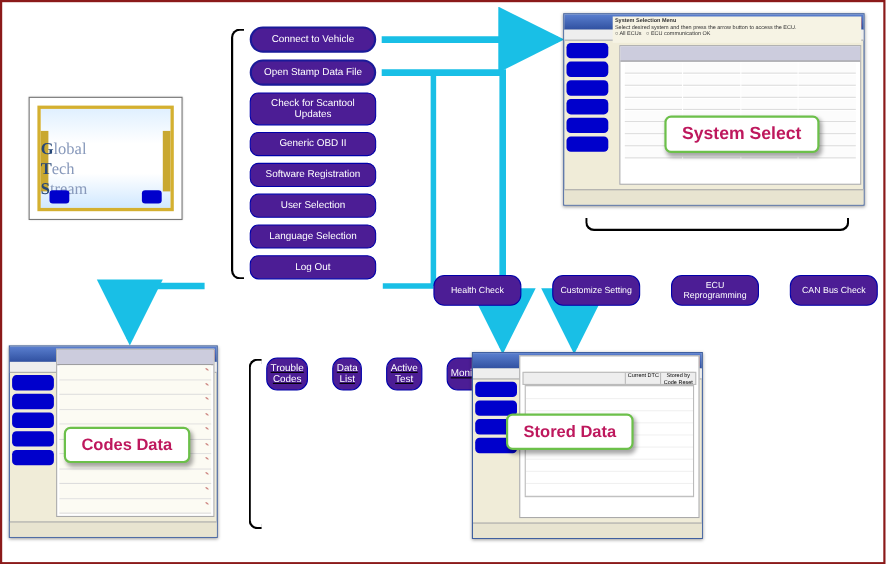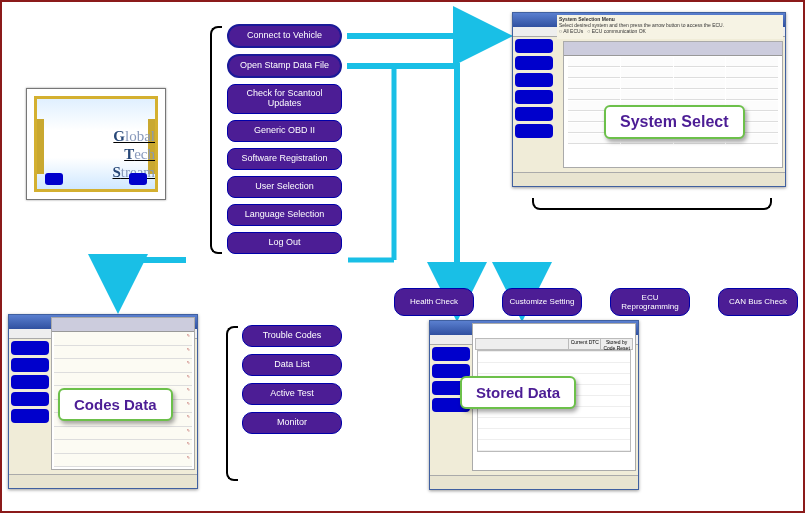--- a/index.html
+++ b/index.html
@@ -57,52 +57,52 @@
     border-top: none;
     border-radius: 0 0 8px 8px;
   }
 
   
   .sub-col {
     position: absolute;
     left: 240px;
     top: 323px;
     display: flex;
-    flex-direction: column;
-    gap: 7px;
+    flex-direction: row;
+    gap: 22px;
     width: 100px;
+    text-decoration: underline;
   }
   .sub-col .blue-btn { min-height: 22px; font-size: 9px; display:flex; align-items:center; justify-content:center; border-radius:10px;}
 
   
   .bottom-row {
     position: absolute;
     left: 392px;
     top: 248px;
     display: flex;
     gap: 28px;
-    margin-top: 38px;
   }
   .bottom-row .blue-btn { width: 80px; min-height: 28px; font-size: 8px; display:flex; align-items:center; justify-content:center; border-radius:10px; padding:2px; line-height:1.15;}
 
   
   .splash {
     position: absolute;
     left: 24px; top: 86px;
     width: 140px; height: 112px;
     background: #fff;
     border: 1px solid #777;
     box-shadow: 0 0 2px rgba(0,0,0,.4);
   }
   .splash-inner {
     position:absolute; inset:7px;
     background: linear-gradient(#e0f0ff 0%, #fff 35%, #fff 65%, #d0e8ff 100%);
     border: 3px solid #d4b030;
   }
-  .splash-title { position:absolute; left:0; right:0; top:28px; text-align:right; font-family: Georgia, serif; font-size:15px; line-height:1.2;text-decoration:underline;}
+  .splash-title { position:absolute; left:0; right:0; top:28px; text-align:left; font-family: Georgia, serif; font-size:15px; line-height:1.2;}
   .splash-title .b { font-weight:bold; color:#284878; }
   .splash-title span { color:#8899bb; }
   .splash-bar-l { position:absolute; left:0; top:20px; width:7px; height:55px; background:#c9a830; }
   .splash-bar-r { position:absolute; right:0; top:20px; width:7px; height:55px; background:#c9a830; }
   .splash-btn { position:absolute; bottom:4px; width:18px; height:12px; background:#0000cc; border-radius:3px;}
 
   
   .appwin {
     position: absolute;
     background: #f0ecd8;
@@ -148,21 +148,21 @@
   .badge {
     position: absolute;
     background: #fff;
     border: 2px solid #6cc04a;
     border-radius: 6px;
     padding: 6px 14px;
     font-weight: bold;
     font-family: Arial, sans-serif;
     box-shadow: 2px 3px 4px rgba(0,0,0,.35);
     font-size: 16px;
-    color: #4c1d95;
+    color: #be185d;
   }
   #badge-system { left: 602px; top: 103px; }
   #badge-live   { left: 56px;  top: 386px; font-size:15px; }
   #badge-stored { left: 458px; top: 374px; font-size:15px; }
 
   
   svg.arrows { position:absolute; inset:0; width:805px; height:513px; pointer-events:none; }
 
 </style>
 </head>

